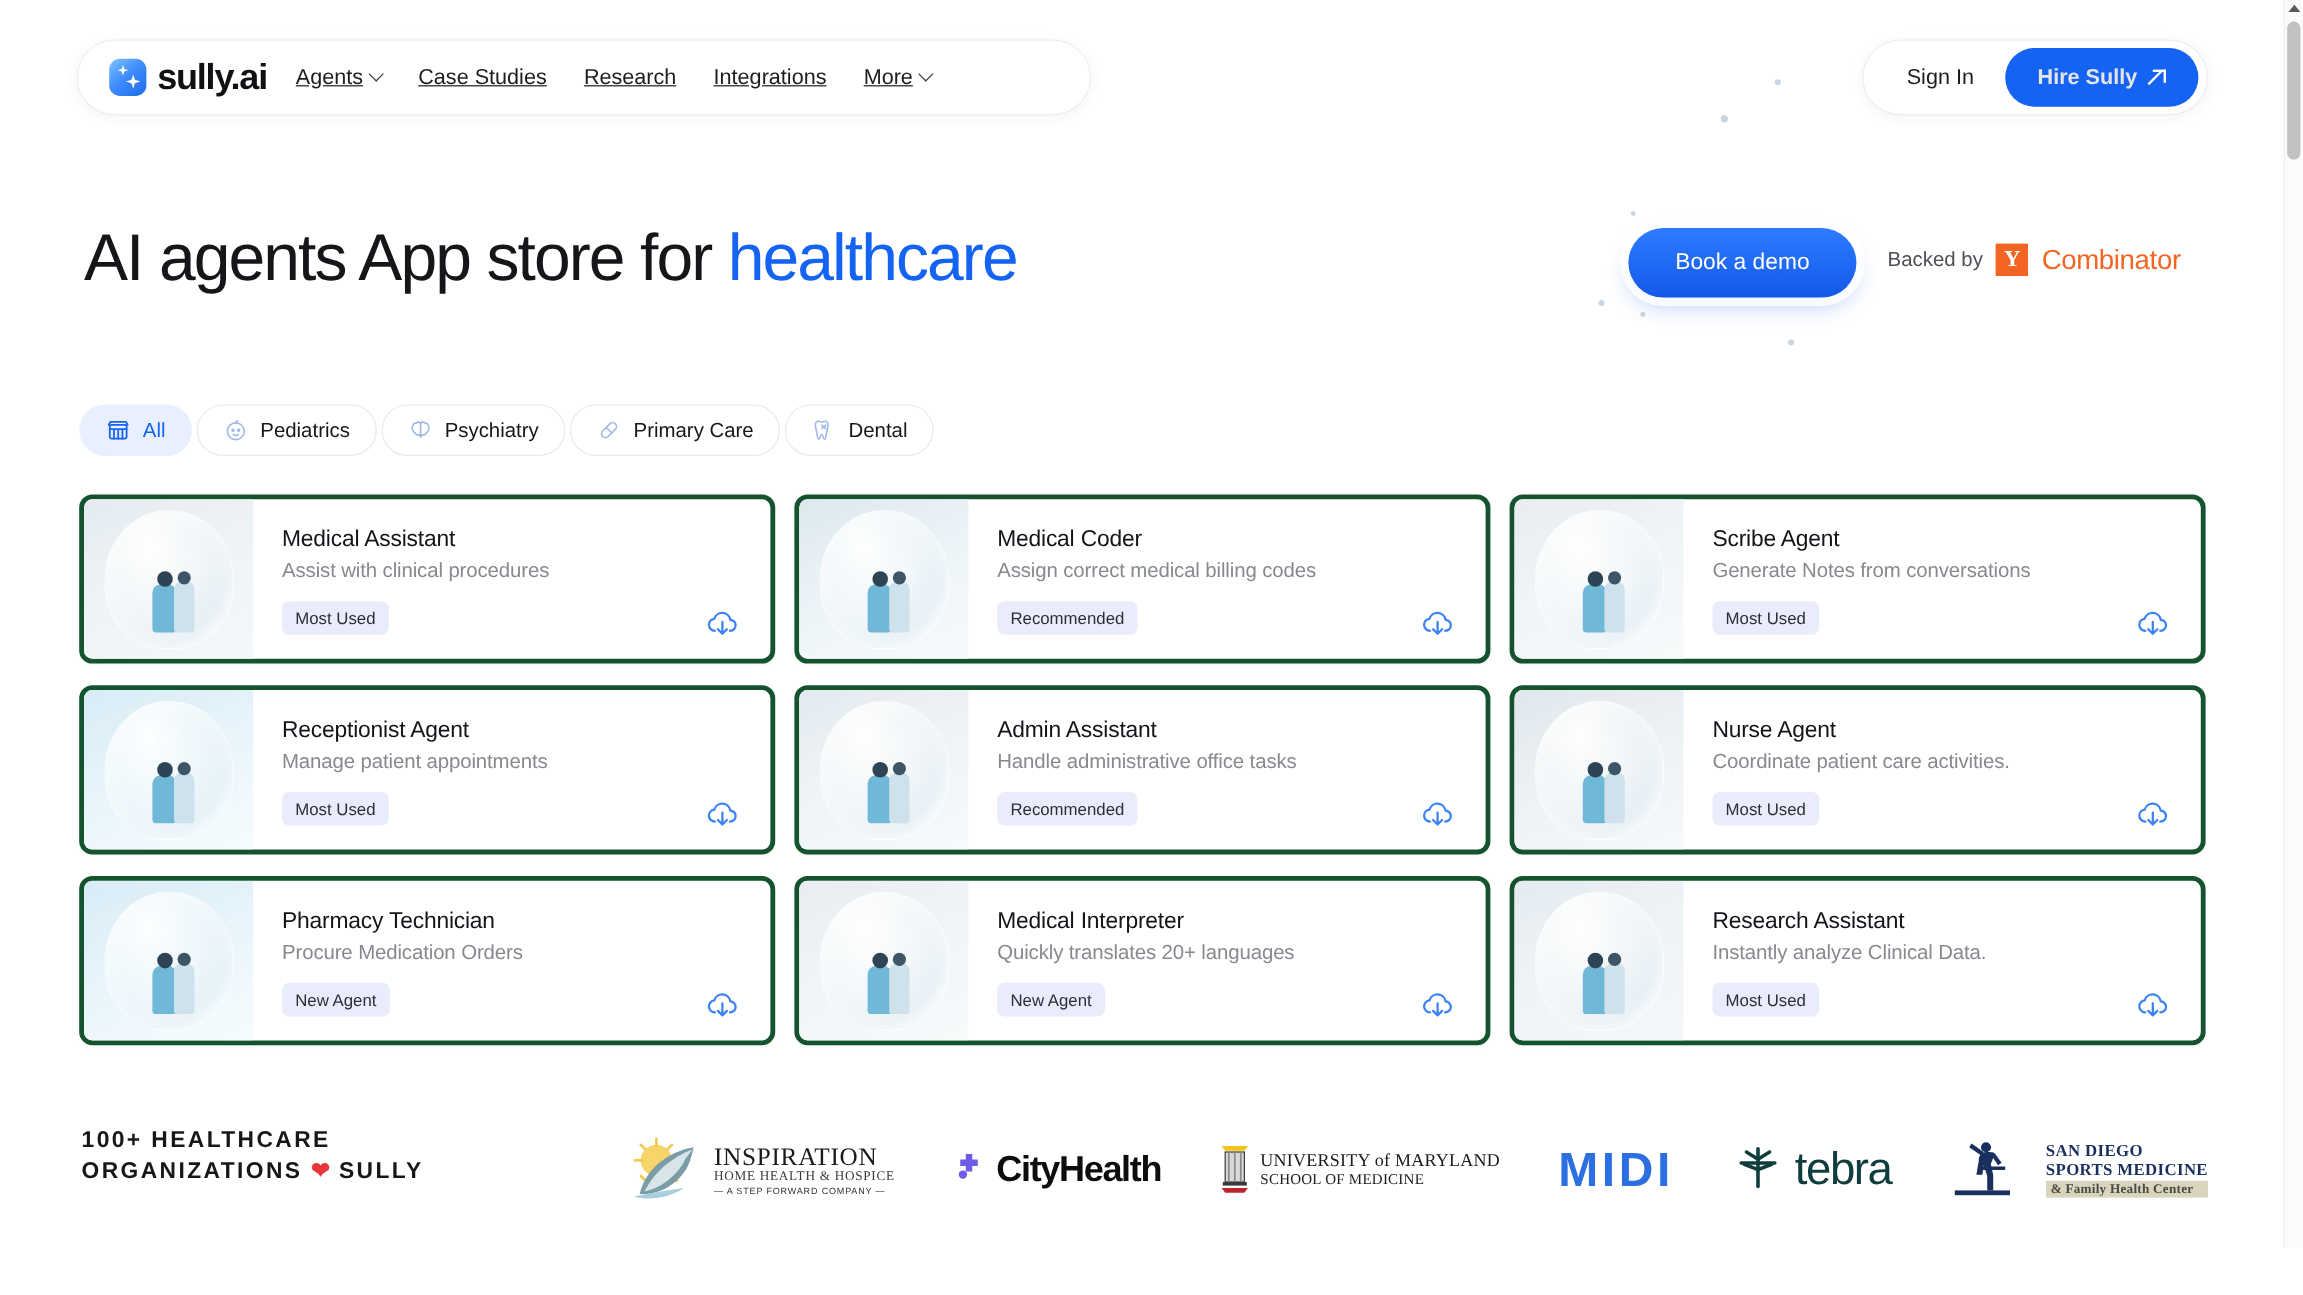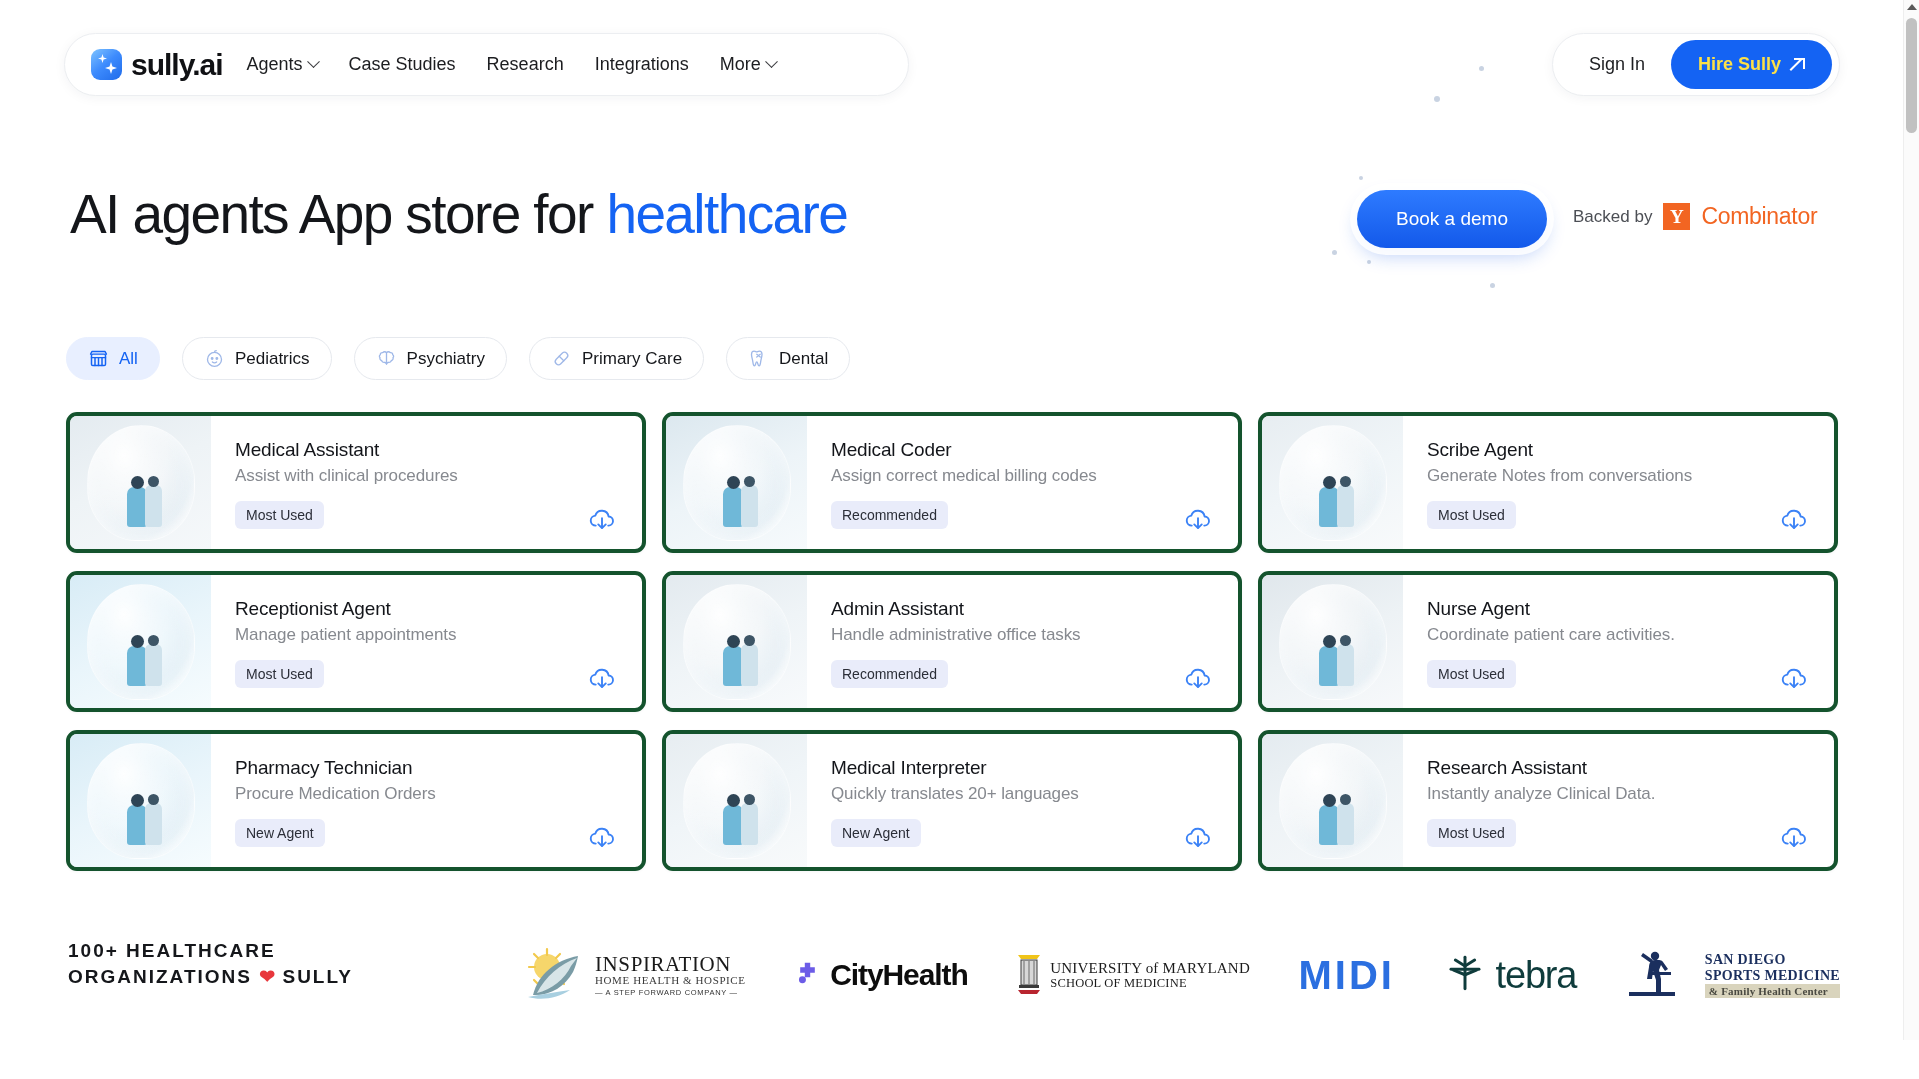--- a/index.html
+++ b/index.html
@@ -67,21 +67,21 @@
     clip-path: polygon(50% 0%,62% 38%,100% 50%,62% 62%,50% 100%,38% 62%,0% 50%,38% 38%);
   }
   .logo-text {
     font-size: 30px; font-weight: 700; color: #101114;
     letter-spacing: -1.0px;
   }
   .nav-links { display: flex; align-items: center; gap: 31px; }
   .nav-link {
     font-size: 18px; color: #1c1d20; font-weight: 400;
     display: flex; align-items: center; gap: 6px;
-    white-space: nowrap; cursor: pointer;
+    white-space: nowrap; cursor: pointer; text-decoration: underline;
   }
   .chev {
     width: 9px; height: 9px;
     border-right: 1.8px solid #3c3d40;
     border-bottom: 1.8px solid #3c3d40;
     transform: rotate(45deg) translate(-2px,-2px);
   }
 
   .auth-pill {
     position: absolute; top: 33px; right: 79px;
@@ -93,21 +93,21 @@
     padding: 0 7px 0 0;
     box-shadow: 0 2px 12px rgba(20,30,60,.05);
   }
   .sign-in {
     font-size: 18px; color: #1c1d20;
     padding: 0 26px 0 34px; cursor: pointer; white-space: nowrap;
   }
   .hire-btn {
     height: 49px; border-radius: 28px;
     background: #1463f3;
-    color: #fde047; font-size: 18px; font-weight: 600;
+    color: #e5e5e5; font-size: 18px; font-weight: 600;
     display: flex; align-items: center; gap: 10px;
     padding: 0 27px; cursor: pointer; white-space: nowrap;
   }
   .arrow-ne {
     position: relative; width: 14px; height: 14px; display:inline-block;
   }
   .arrow-ne::before {
     content:""; position:absolute; left:0; bottom:1px;
     width: 16px; height: 2px; background: #fff;
     transform: rotate(-45deg); transform-origin: left bottom;
@@ -157,21 +157,21 @@
   .d1 { left: 1434px; top: 96px; width: 6px; height: 6px; }
   .d2 { left: 1479px; top: 66px; width: 5px; height: 5px; }
   .d3 { left: 1332px; top: 250px; width: 5px; height: 5px; }
   .d4 { left: 1367px; top: 260px; width: 4px; height: 4px; }
   .d5 { left: 1490px; top: 283px; width: 5px; height: 5px; }
   .d6 { left: 1359px; top: 176px; width: 4px; height: 4px; }
 
   
   .filters {
     position: absolute; top: 337px; left: 66px;
-    display: flex; align-items: flex-start; gap: 22px;
+    display: flex; align-items: flex-start; gap: 4px;
   }
   .pill {
     height: 43px; border-radius: 24px;
     border: 1px solid #e6e9ee; background: #fff;
     display: flex; align-items: center; gap: 10px;
     padding: 0 21px; cursor: pointer; white-space: nowrap;
     font-size: 17px; color: #15171b;
   }
   .pill.active {
     background: #e8efff; border-color: #e8efff; color: #1463f3;

